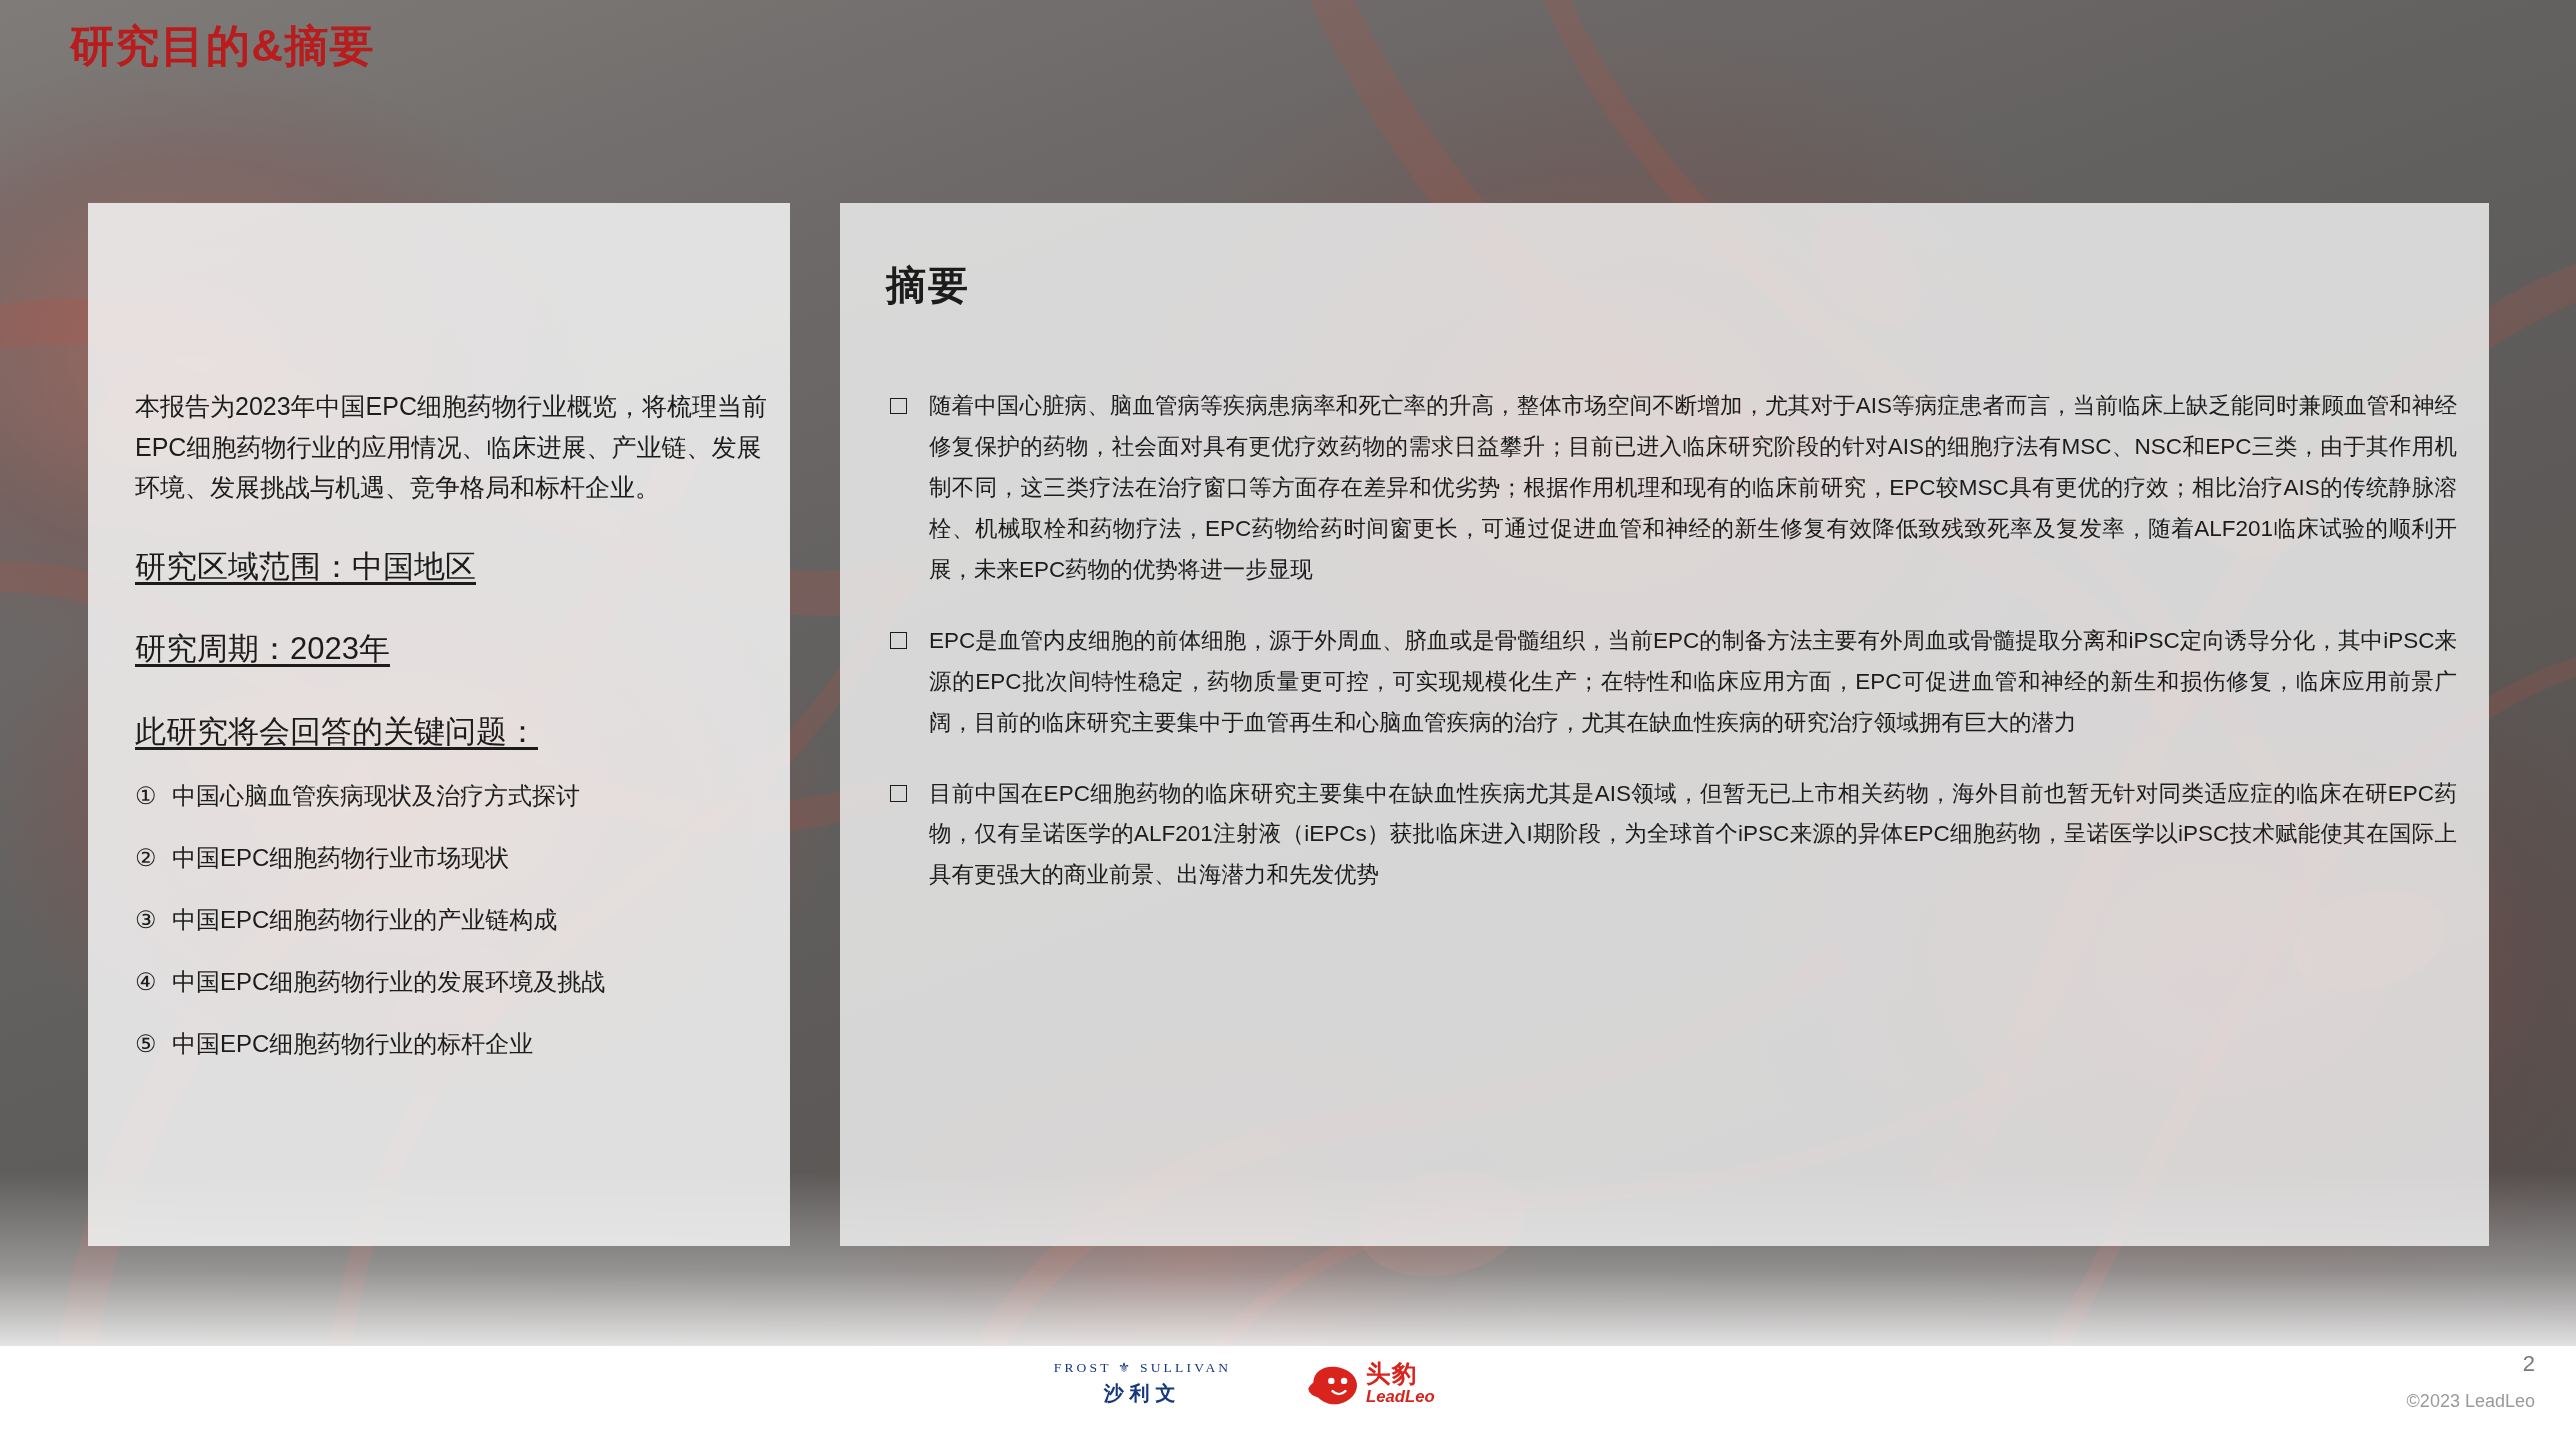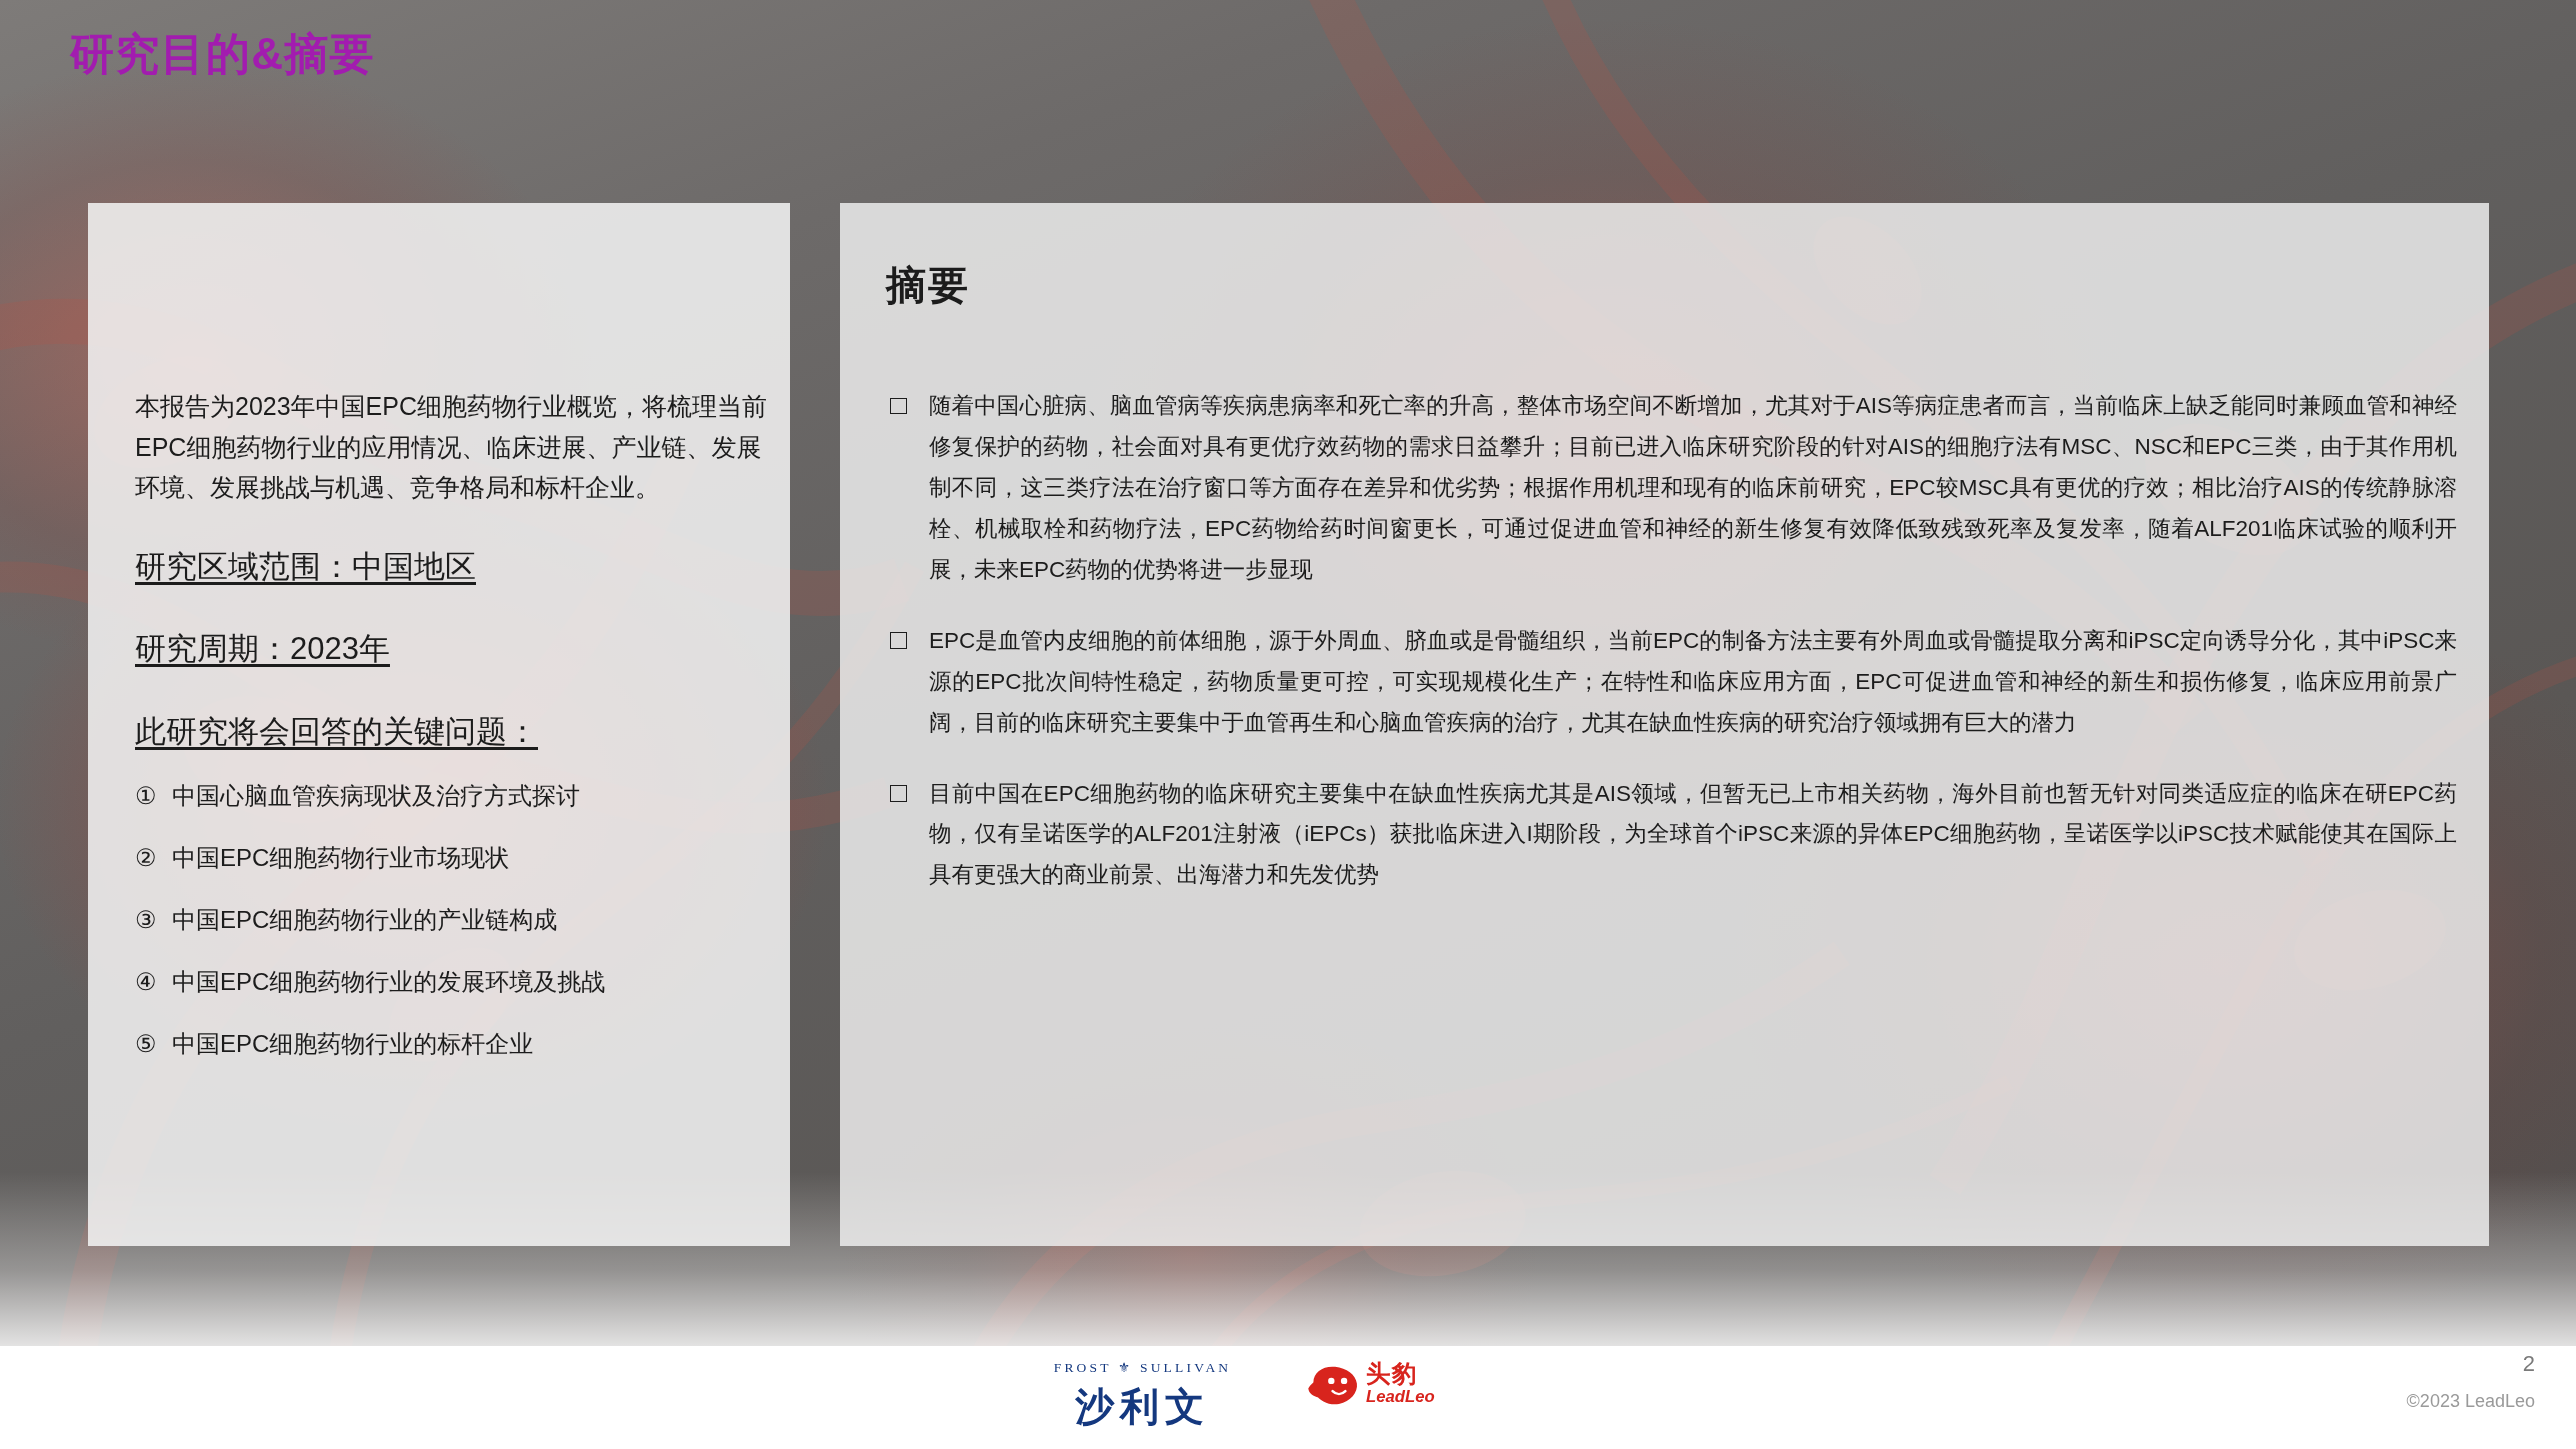--- a/index.html
+++ b/index.html
@@ -48,24 +48,24 @@
   .footer-band {
     position: absolute;
     left: 0; top: 1346px;
     width: 2576px; height: 103px;
     background: #ffffff;
   }
   
   .slide-title {
     position: absolute;
     left: 70px;
-    top: 25px;
+    top: 17px;
     font-size: 44px;
     font-weight: bold;
-    color: #a21caf;
+    color: #b91c1c;
     letter-spacing: 1.3px;
     white-space: nowrap;
   }
   
   .left-panel {
     position: absolute;
     left: 88px;
     top: 203px;
     width: 702px;
     height: 1043px;
@@ -174,21 +174,21 @@
     color: #14387f;
   }
   .logo-fs .fs-top {
     font-family: "Liberation Serif", serif;
     font-size: 13.5px;
     letter-spacing: 3.2px;
     margin-bottom: 3.9px;
     white-space: nowrap;
   }
   .logo-fs .fs-bot {
-    font-size: 39px;
+    font-size: 20px;
     font-weight: bold;
     letter-spacing: 5.8px;
     white-space: nowrap;
   }
   .logo-leadleo {
     position: absolute;
     left: 1307px;
     top: 1360px;
     width: 187px;
     height: 55px;

